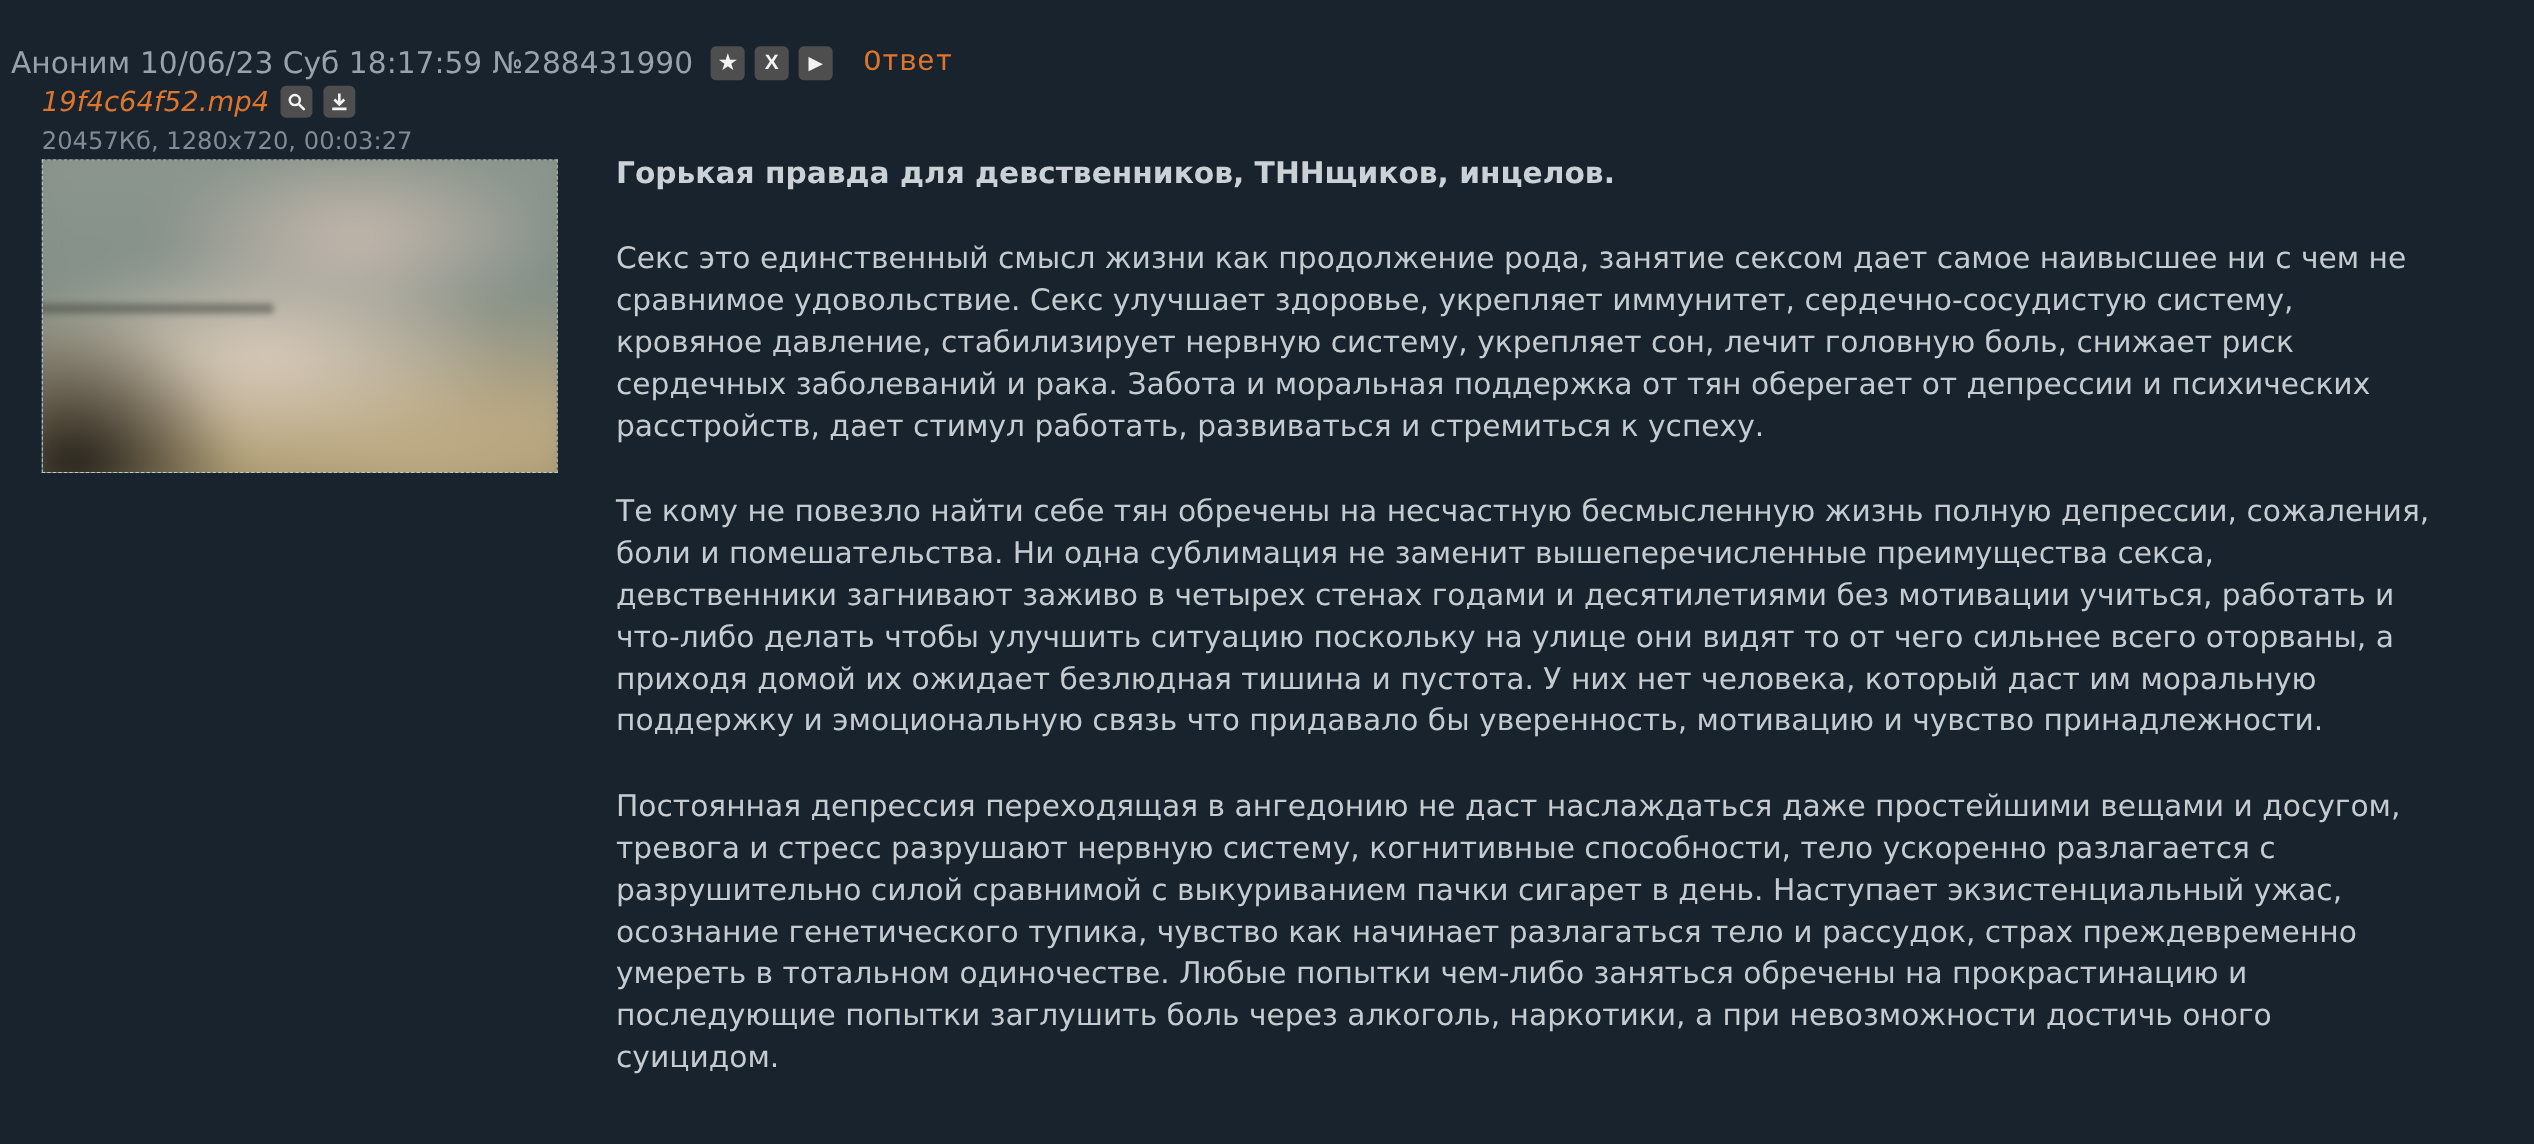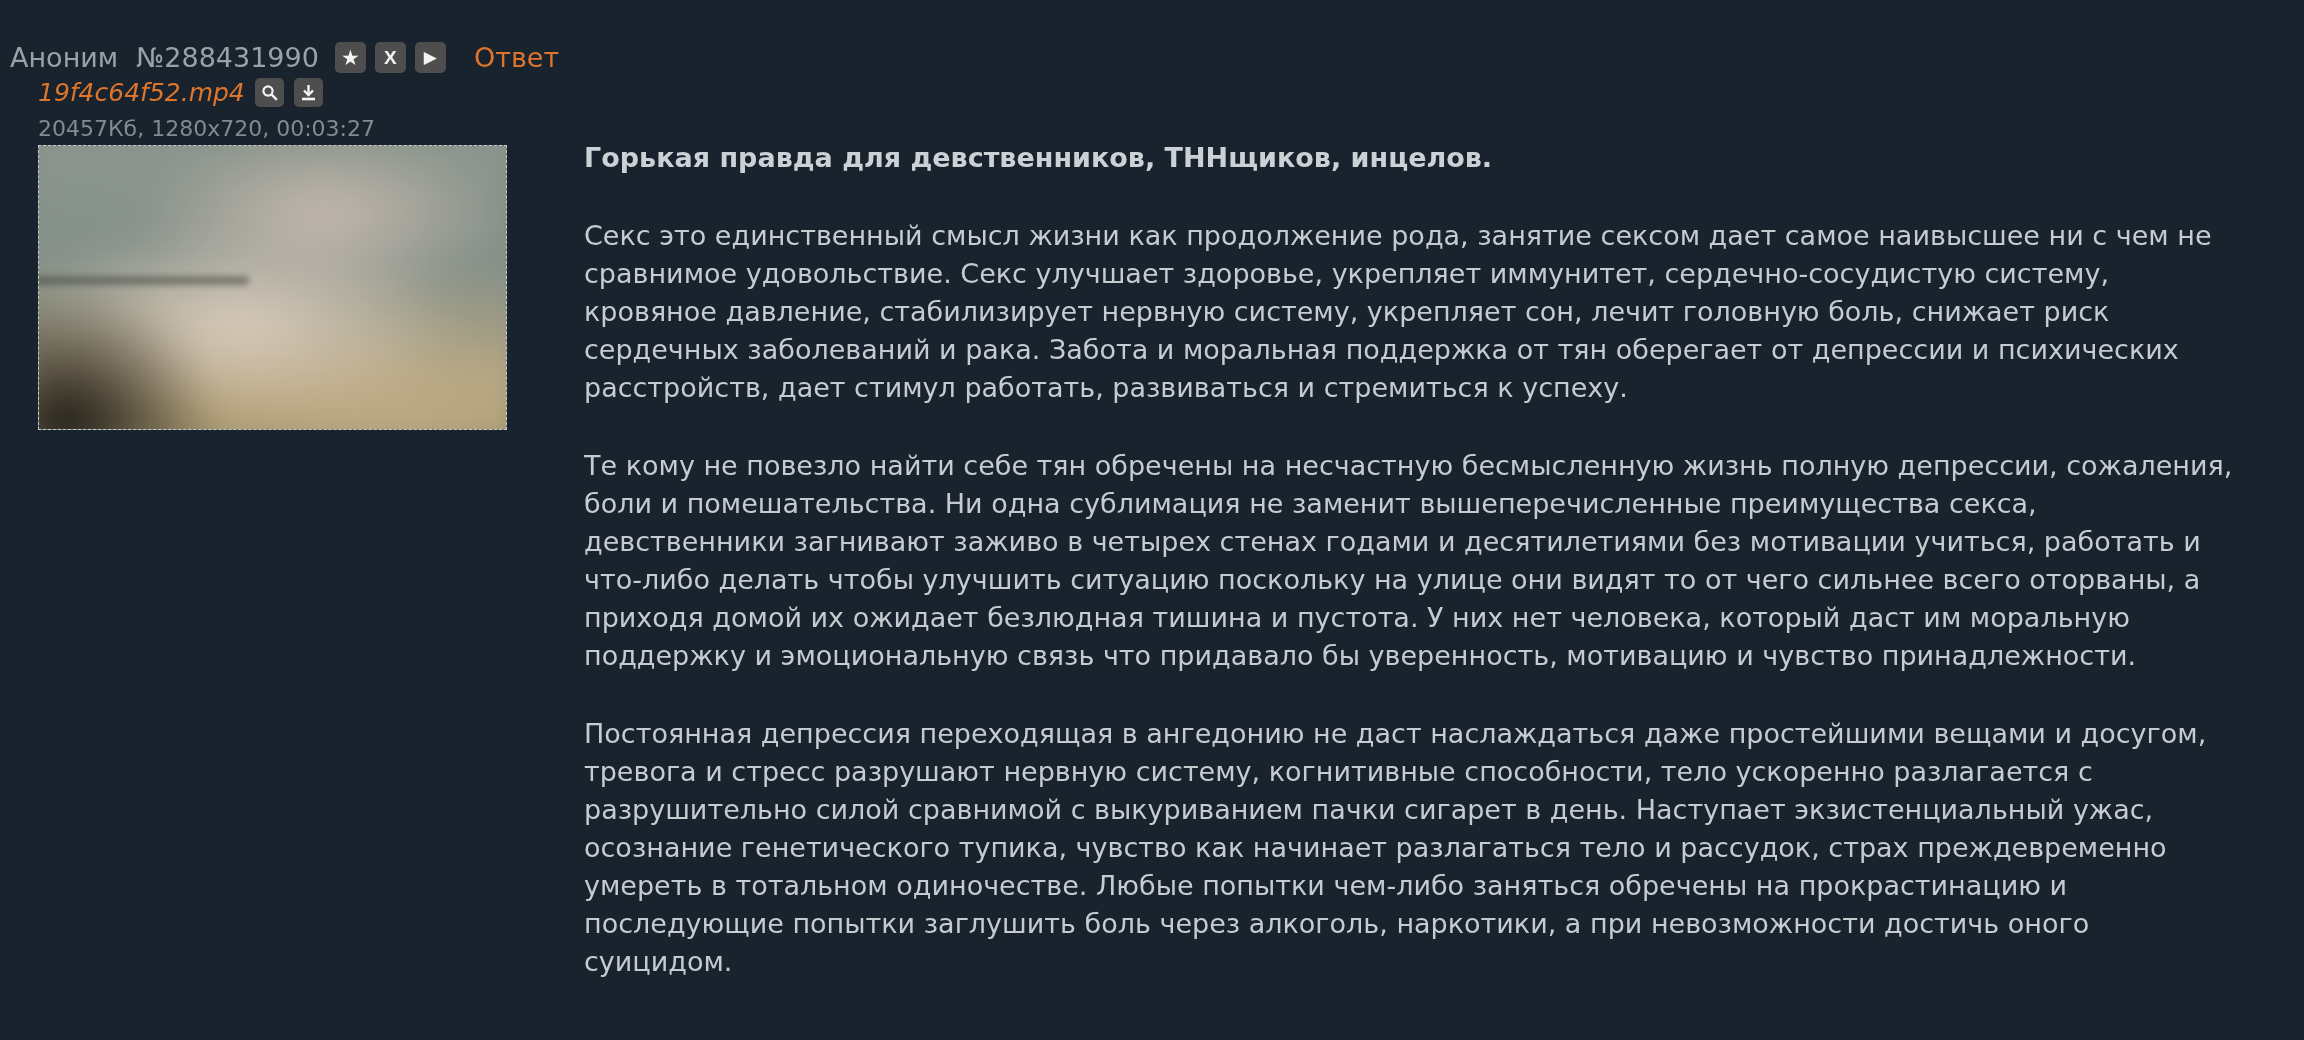--- a/index.html
+++ b/index.html
@@ -25,21 +25,21 @@
     background: #4e4e4e; border: none; border-radius: 5px;
     display: inline-flex; align-items: center; justify-content: center;
     color: #f3f3f3; padding: 0; cursor: pointer;
   }
   .hbtn:first-of-type { margin-left: 16px; }
   .glyph-star { font-size: 21px; line-height: 1; }
   .glyph-x { font-size: 19px; font-weight: 700; line-height: 1; }
   .glyph-play { font-size: 17px; line-height: 1; }
   .reply-link {
     margin-left: 28px; color: #de752c; text-decoration: none;
-    font-size: 27px; cursor: pointer;
+    font-size: 27px; cursor: pointer; font-family: Liberation Mono, monospace;
   }
 
   
   .file-row {
     position: absolute; left: 38px; top: 41px;
     display: flex; align-items: center; font-style: italic;
   }
   .file-name {
     color: #de752c; font-size: 25px; text-decoration: none; cursor: pointer;
   }
@@ -72,34 +72,35 @@
       radial-gradient(55% 35% at 72% 88%, rgba(190,172,134,0.95), rgba(190,172,134,0) 72%),
       linear-gradient(180deg, #8d978f 0%, #849089 42%, #b7a682 78%, #a89768 100%);
   }
   .thumb-bar {
     position: absolute; left: -10px; right: 55%; top: 46%; height: 9px;
     background: rgba(70,72,68,0.55); filter: blur(3px); border-radius: 4px;
   }
 
   
   .post-body {
-    position: absolute; left: 584px; top: 102px; width: 1655px;
+    position: absolute; left: 560px; top: 102px; width: 1655px;
     font-size: 27px; line-height: 38px; color: #c6cbd0;
   }
   .post-title { font-weight: 700; color: #ccd1d6; }
   .post-body p { margin: 40px 0 0 0; }
 </style>
 </head>
 <body>
 
 <div class="post">
 
   <div class="post-header">
     <span>Аноним</span>
     <span class="sep"></span>
+    <span>10/06/23 Суб 18:17:59</span>
     <span class="sep"></span>
     <span>№288431990</span>
 
     <button class="hbtn">
       <span class="glyph-star">★</span>
     </button>
     <button class="hbtn">
       <span class="glyph-x">X</span>
     </button>
     <button class="hbtn">

